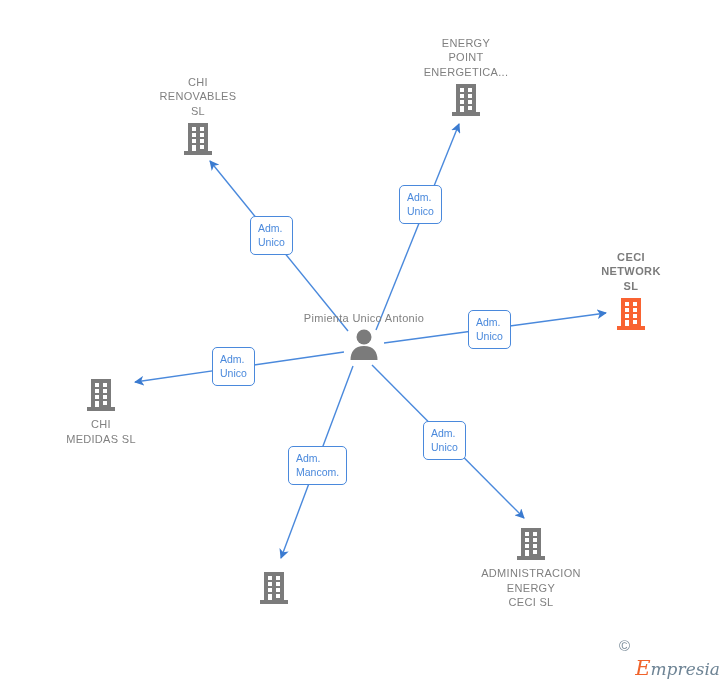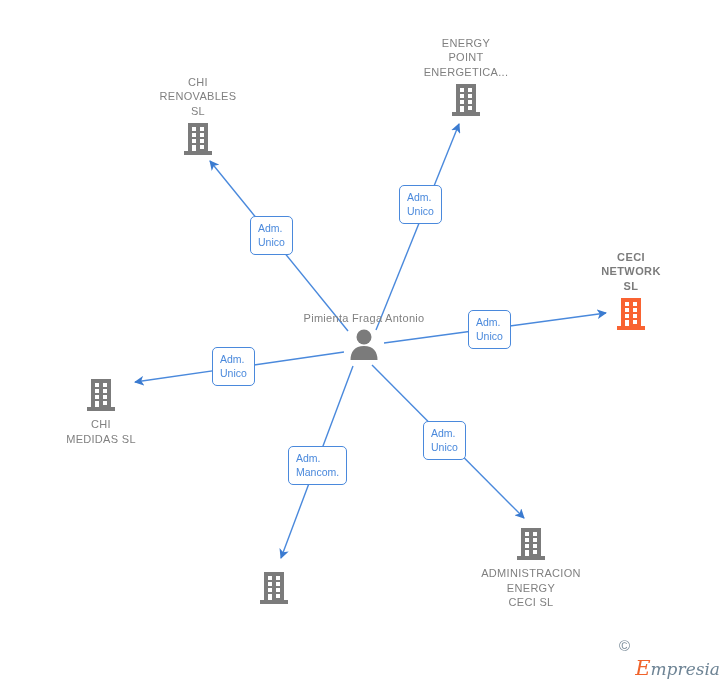--- a/index.html
+++ b/index.html
@@ -117,21 +117,21 @@
         <line x1="376" y1="330" x2="459" y2="124" stroke="#4a89dc" stroke-width="1.4" marker-end="url(#arrowhead)"></line>
         <line x1="384" y1="343" x2="606" y2="313" stroke="#4a89dc" stroke-width="1.4" marker-end="url(#arrowhead)"></line>
         <line x1="344" y1="352" x2="135" y2="382" stroke="#4a89dc" stroke-width="1.4" marker-end="url(#arrowhead)"></line>
         <line x1="353" y1="366" x2="281" y2="558" stroke="#4a89dc" stroke-width="1.4" marker-end="url(#arrowhead)"></line>
         <line x1="372" y1="365" x2="524" y2="518" stroke="#4a89dc" stroke-width="1.4" marker-end="url(#arrowhead)"></line>
       </g>
   </svg>
 
   <div id="node-layer">
       <div class="node label-above" style="left: 364px; top: 310.5px;">
-        <div class="node-label">Pimienta Fraga Antonio</div>
+        <div class="node-label">Pimienta Unico Antonio</div>
         <svg width="32" height="34" viewBox="0 0 32 34" class="node-icon">
           <circle cx="16" cy="9" r="7.5" fill="#7b7b7b"></circle>
           <path d="M16 18 C6.5 18 2.5 24 2.5 32 L29.5 32 C29.5 24 25.5 18 16 18 Z" fill="#7b7b7b"></path>
         </svg>
       </div>
       <div class="node label-above" style="left: 198px; top: 74.5px;">
         <div class="node-label">CHI
 RENOVABLES
 SL</div>
         <svg width="32" height="36" viewBox="0 0 32 36" class="node-icon">

